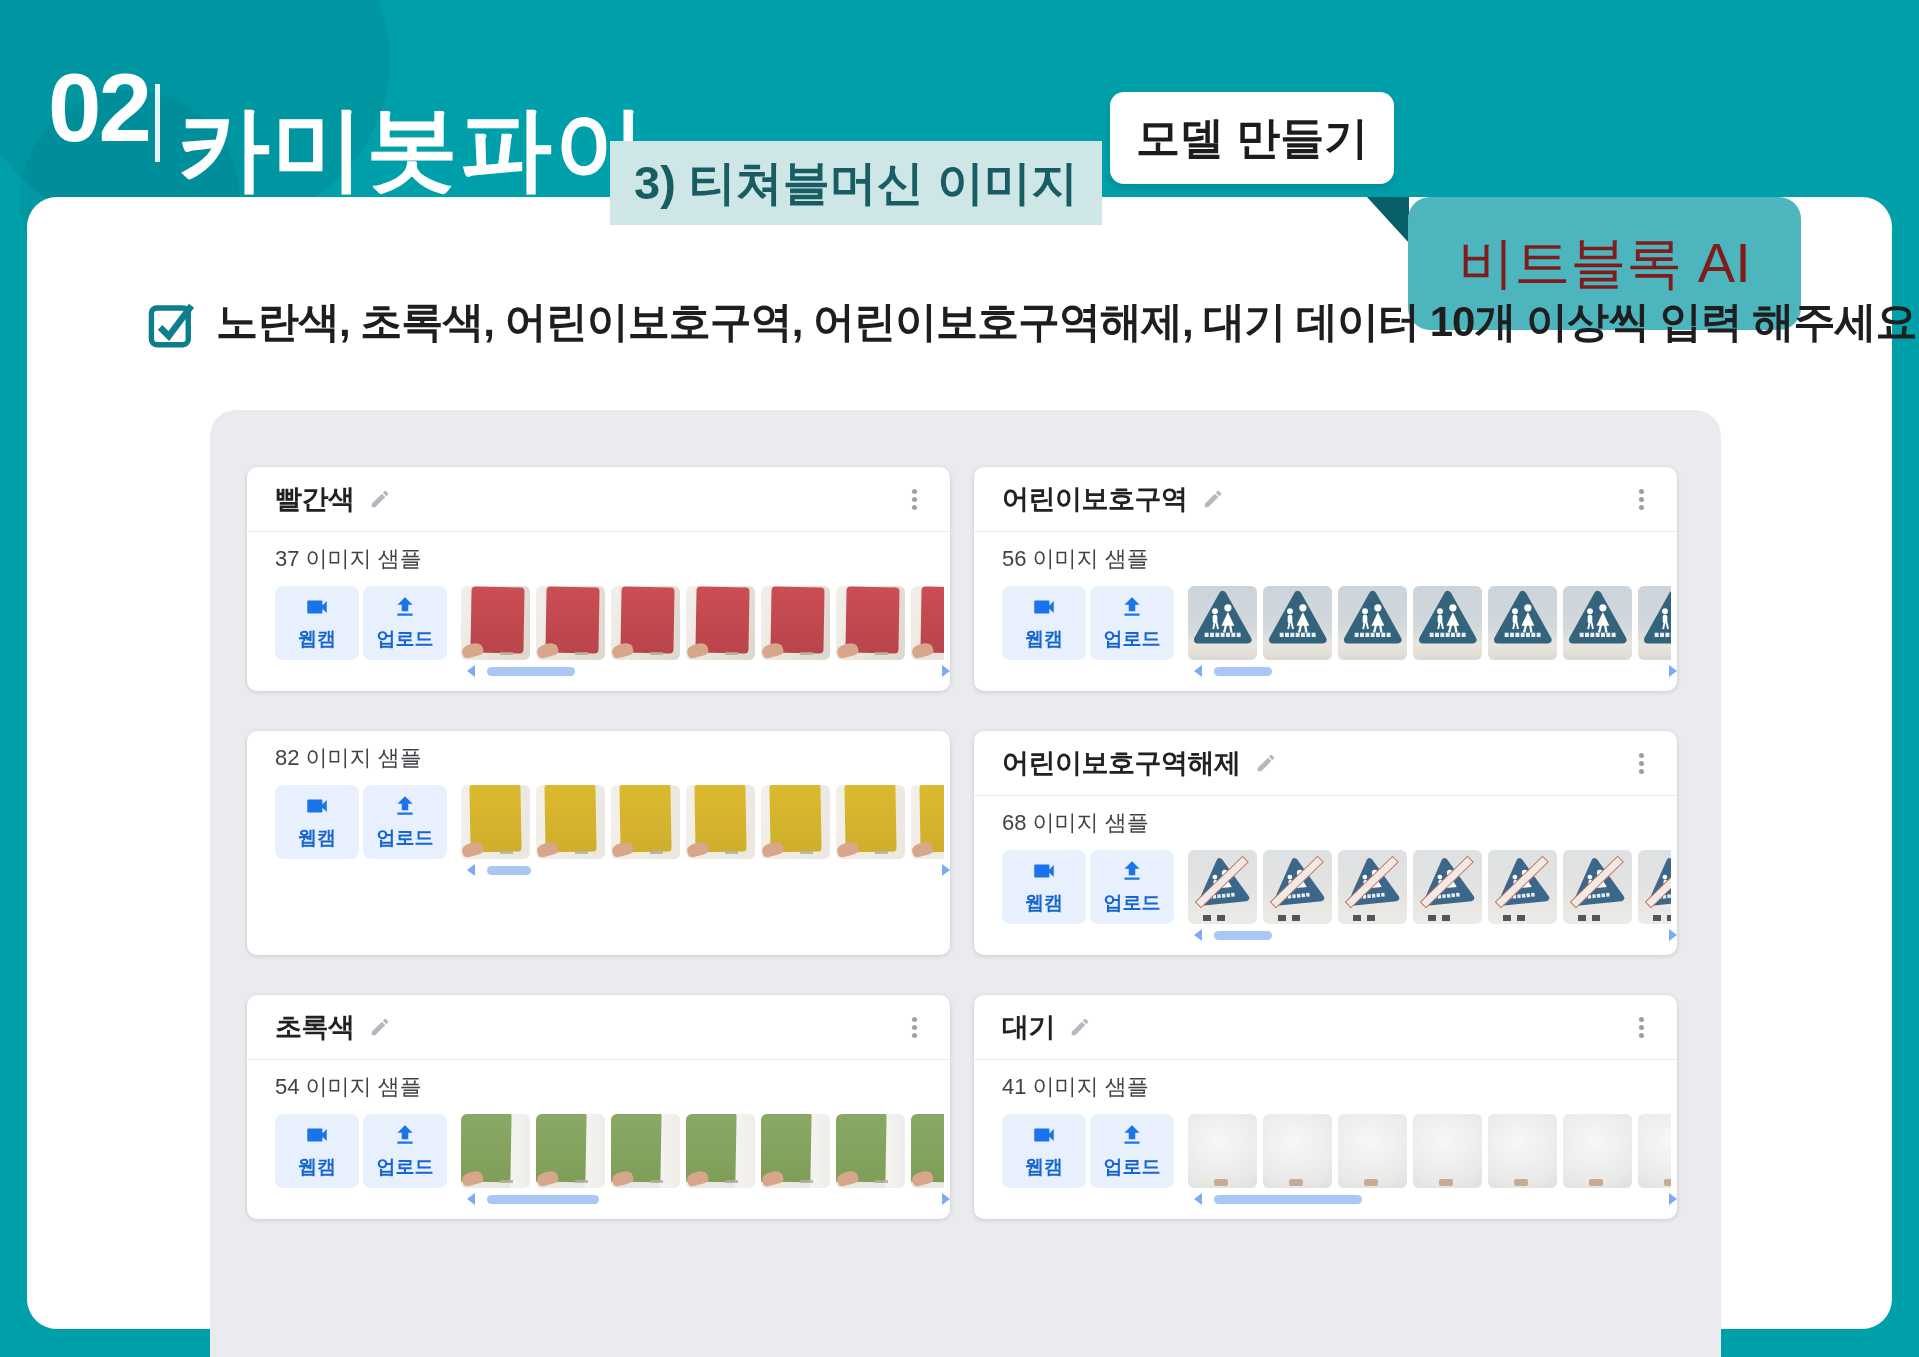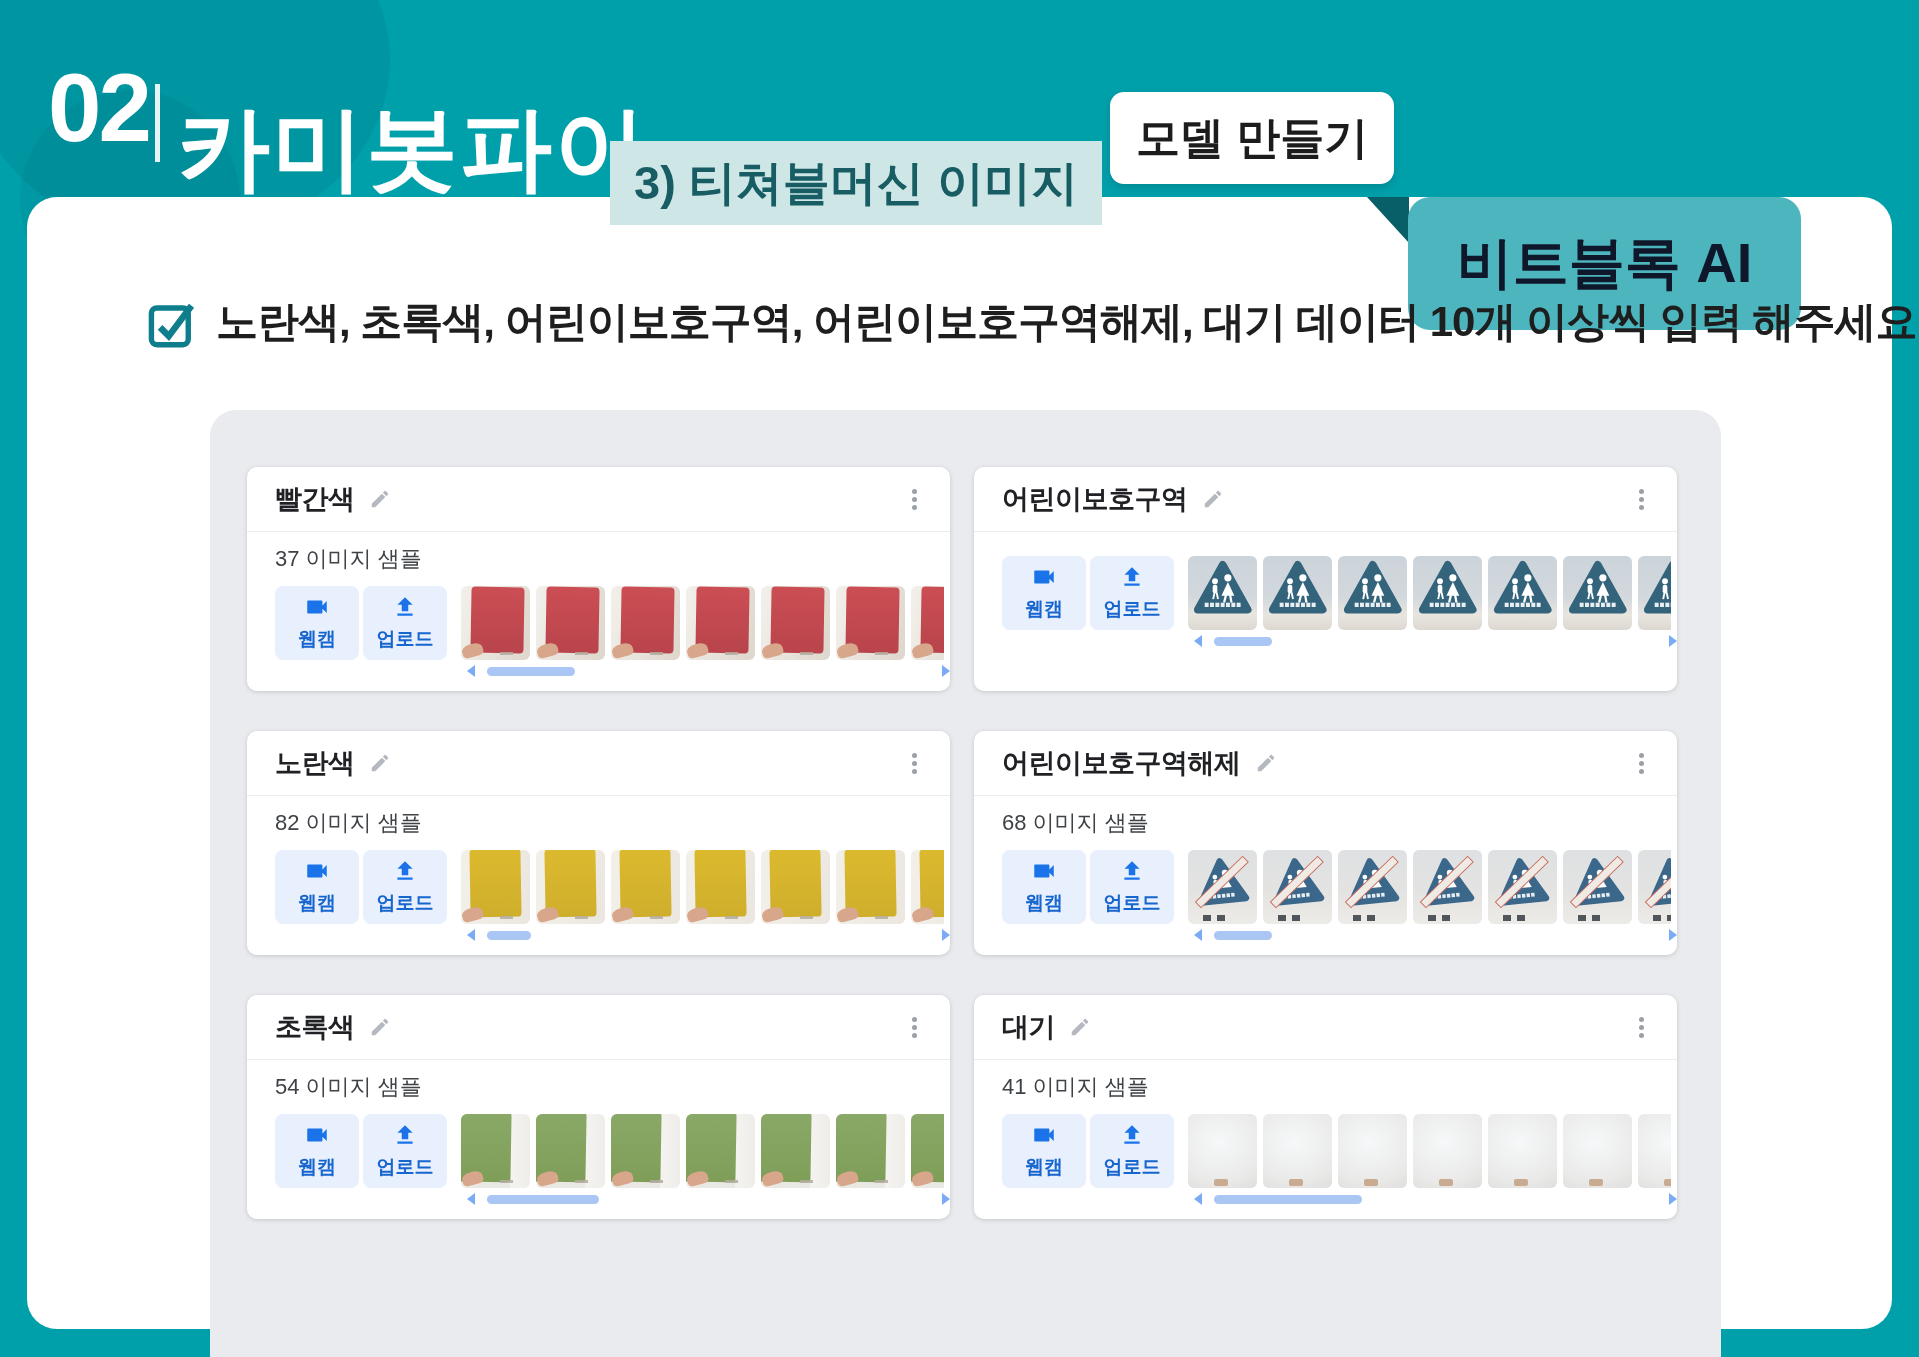--- a/index.html
+++ b/index.html
@@ -19,21 +19,21 @@
   
   .lesson-num{left:48px;top:60px;font-size:96px;font-weight:900;color:#ffffff;letter-spacing:-3px;line-height:1;}
   .head-divider{left:155px;top:84px;width:5px;height:78px;background:#ffffff;opacity:.9;}
   .lesson-title{left:178px;top:62px;font-size:92px;font-weight:900;color:#ffffff;letter-spacing:2px;line-height:1;margin-top:40px;}
   .subtitle-box{left:610px;top:97px;height:84px;background:#cee7e6;display:inline-flex;align-items:center;
     padding:0 24px;font-size:47px;font-weight:800;color:#175d63;white-space:nowrap;margin-top:44px;}
   .subtitle-tag{left:1110px;top:92px;height:92px;background:#ffffff;border-radius:14px;display:inline-flex;align-items:center;
     padding:0 26px;font-size:44px;font-weight:800;color:#1c1c1c;white-space:nowrap;box-shadow:0 4px 8px rgba(0,40,44,.18);}
   .badge-fold{left:1367px;top:197px;width:42px;height:46px;background:#085f68;clip-path:polygon(0 0,100% 0,100% 100%);}
   .badge{left:1408px;top:197px;width:393px;height:133px;background:#4db5bd;border-radius:22px;
-    display:flex;align-items:center;justify-content:center;font-size:56px;font-weight:700;color:#0f172a;white-space:nowrap;}
+    display:flex;align-items:center;justify-content:center;font-size:56px;font-weight:400;color:#7f1d1d;white-space:nowrap;}
 
   
   .instruction{left:146px;top:294px;display:flex;align-items:center;gap:18px;}
   .checkbox-icon{width:52px;height:52px;display:inline-block;}
   .checkbox-icon svg{width:52px;height:52px;display:block;}
   .instruction-text{font-size:42px;font-weight:700;color:#1e1e1e;letter-spacing:-1px;white-space:nowrap;}
 
   
   .panel{left:210px;top:410px;width:1511px;height:1041px;background:#e9ebee;border-radius:26px;}
   .card-grid{position:absolute;left:37px;top:57px;display:grid;grid-template-columns:703px 703px;gap:40px 24px;}
@@ -212,20 +212,21 @@
               </svg>
       </span>
       <span class="hspacer"></span>
       <span class="kebab">
               <i></i>
               <i></i>
               <i></i>
             </span>
     </div>
     <div class="card-body">
+      <div class="sample-count">56 이미지 샘플</div>
       <div class="controls">
         <button class="cam-btn webcam-btn">
           <svg viewBox="0 0 24 24">
                   <path d="M17 10.5V7c0-.55-.45-1-1-1H4c-.55 0-1 .45-1 1v10c0 .55.45 1 1 1h12c.55 0 1-.45 1-1v-3.5l4 4v-11l-4 4z"></path>
                 </svg>
           <span class="btn-label webcam-label">웹캠</span>
         </button>
         <button class="cam-btn upload-btn">
           <svg viewBox="0 0 24 24">
                   <path d="M9 16h6v-6h4l-7-7-7 7h4v6zm-4 2h14v2H5v-2z"></path>
@@ -391,34 +392,20 @@
       </div>
       <div class="scroll-row">
         <span class="arrow left"></span>
         <span class="pill"></span>
         <span class="sspacer"></span>
         <span class="arrow right"></span>
       </div>
     </div>
   </div>
         <div class="card">
-    <div class="card-header">
-      <span class="card-title">노란색</span>
-      <span class="pencil">
-        <svg viewBox="0 0 24 24">
-                <path d="M3 17.25V21h3.75L17.81 9.94l-3.75-3.75L3 17.25zM20.71 7.04a.996.996 0 0 0 0-1.41l-2.34-2.34a.996.996 0 0 0-1.41 0l-1.83 1.83 3.75 3.75 1.83-1.83z"></path>
-              </svg>
-      </span>
-      <span class="hspacer"></span>
-      <span class="kebab">
-              <i></i>
-              <i></i>
-              <i></i>
-            </span>
-    </div>
     <div class="card-body">
       <div class="sample-count">82 이미지 샘플</div>
       <div class="controls">
         <button class="cam-btn webcam-btn">
           <svg viewBox="0 0 24 24">
                   <path d="M17 10.5V7c0-.55-.45-1-1-1H4c-.55 0-1 .45-1 1v10c0 .55.45 1 1 1h12c.55 0 1-.45 1-1v-3.5l4 4v-11l-4 4z"></path>
                 </svg>
           <span class="btn-label webcam-label">웹캠</span>
         </button>
         <button class="cam-btn upload-btn">

